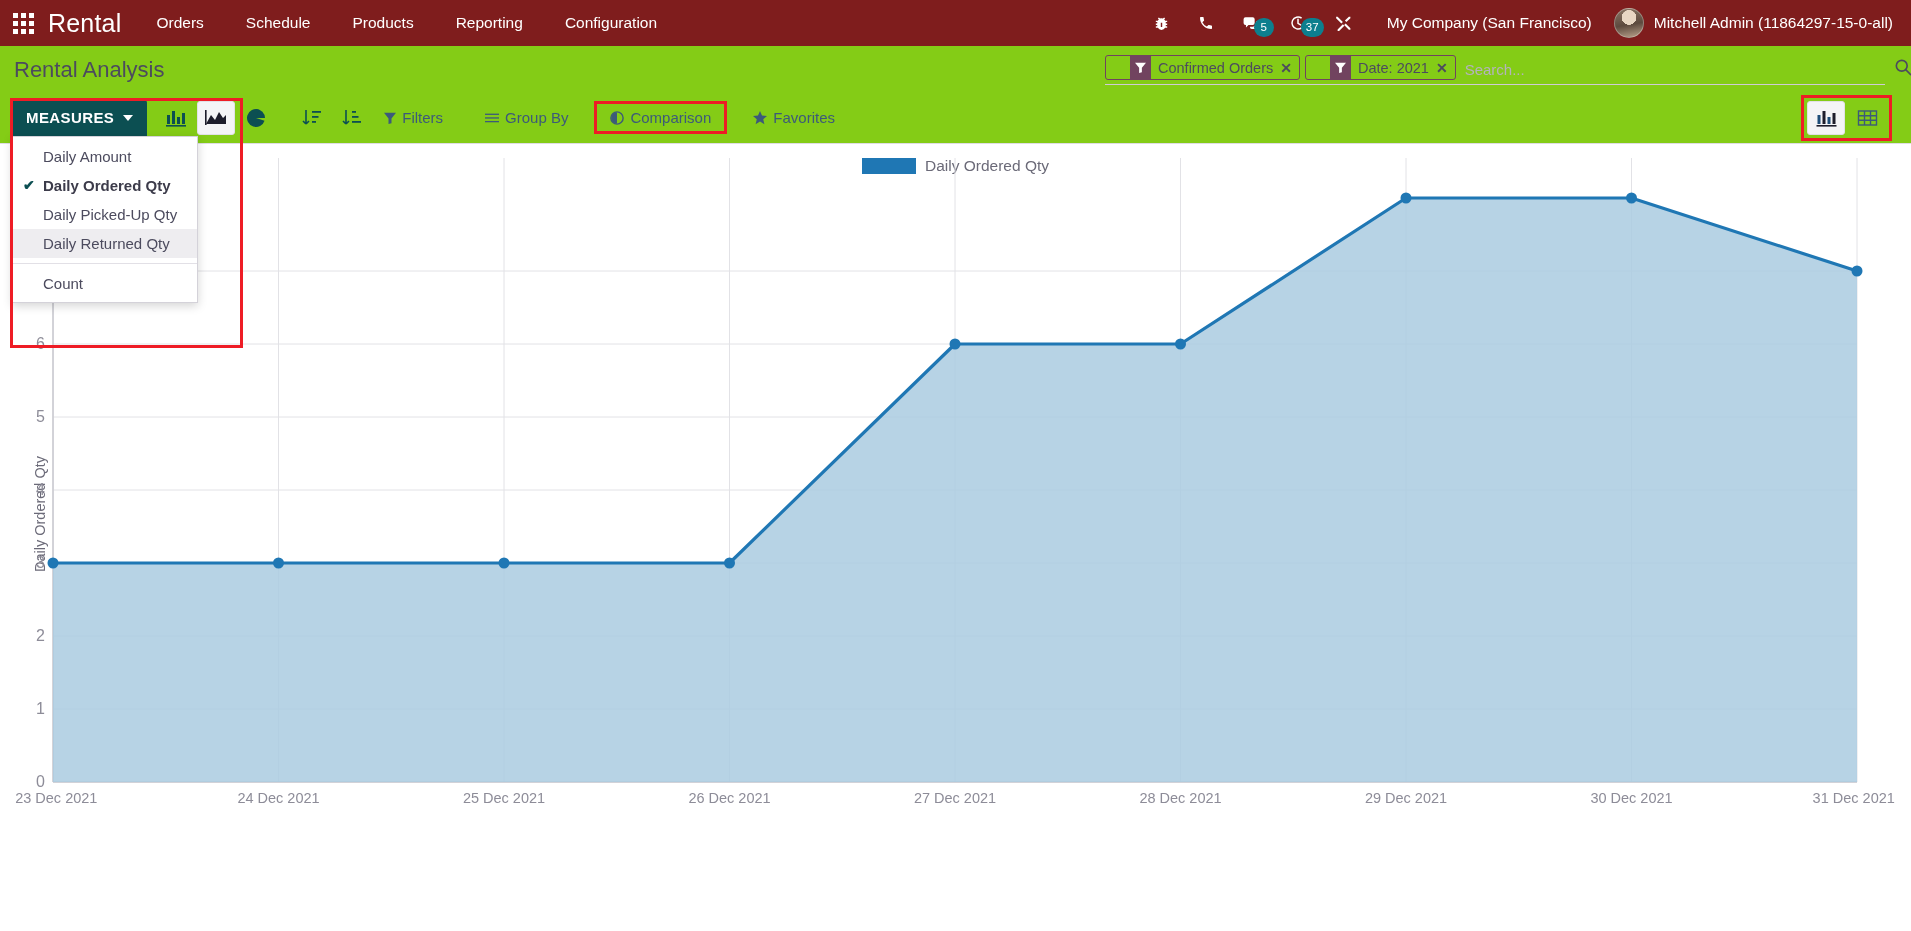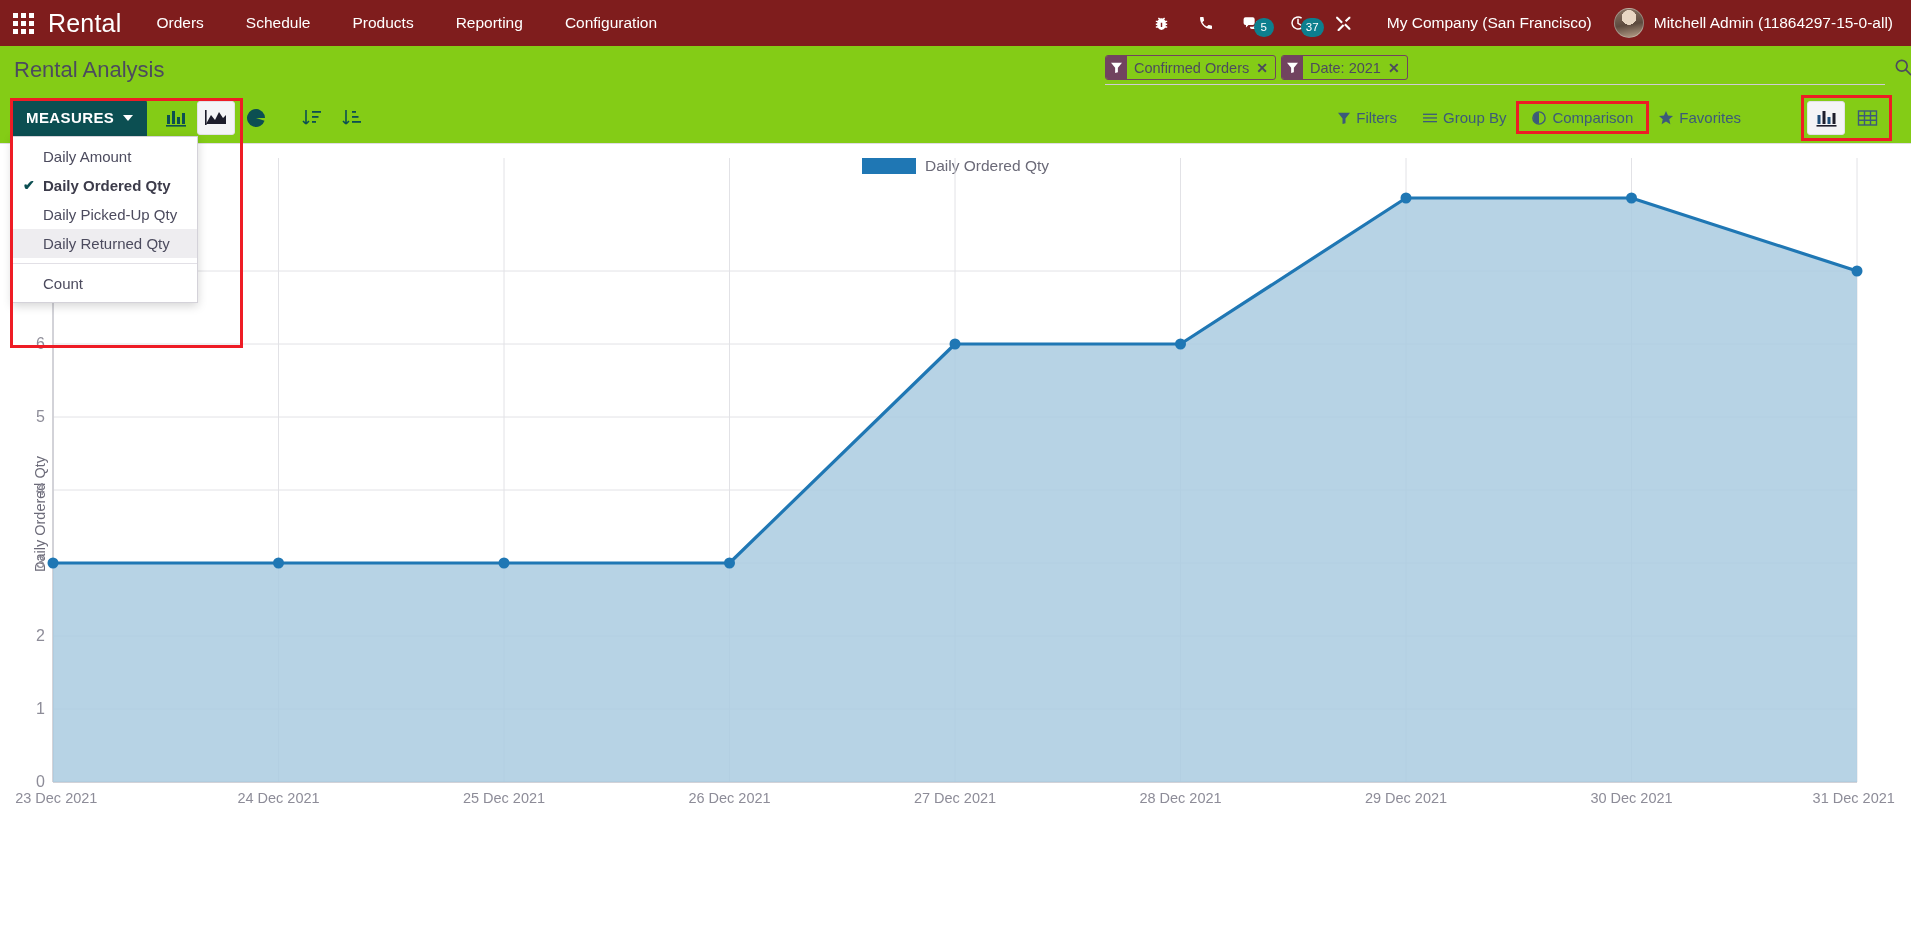--- a/index.html
+++ b/index.html
@@ -126,20 +126,21 @@
   }
   .facet {
     display: flex; align-items: stretch;
     border: 1px solid #71435f;
     border-radius: 3px;
     margin-right: 5px;
     height: 25px;
     overflow: hidden;
     cursor: pointer;
     flex: 0 0 auto;
+    padding-left: 24px;
   }
   .facet-icon {
     background: #71435f;
     color: #fff;
     display: flex; align-items: center; justify-content: center;
     padding: 0 5px;
     font-size: 11px;
   }
   .facet-label {
     display: flex; align-items: center;
@@ -216,22 +217,21 @@
     border-radius: 3px;
     cursor: pointer;
   }
   .chart-btn.active { background: #f4f4f6; border-color: #e2e0e6; }
   .chart-sep { width: 14px; }
 
   .cp-center {
     flex: 1;
     display: flex;
     align-items: center;
-    justify-content: flex-end;
-    gap: 0;
+    gap: 16px;
     padding-right: 50px;
   }
   .cp-dd {
     display: flex; align-items: center;
     font-size: 15px;
     color: #3c5a7a;
     padding: 5px 13px;
     cursor: pointer;
     white-space: nowrap;
   }
@@ -436,20 +436,21 @@
       </div>
       <div class="facet">
         <span class="facet-icon">
           <svg width="11" height="11" viewBox="0 0 16 16" fill="#fff">
               <path d="M0 1h16L10 8.5V15l-4 1V8.5z"></path>
             </svg>
         </span>
         <span class="facet-label">Date: 2021</span>
         <span class="facet-close">✕</span>
       </div>
+      <input class="search-input" placeholder="Search..." style="">
       <span class="search-magnifier">
         <svg width="20" height="20" viewBox="0 0 24 24" fill="none" stroke="#4c4b5e" stroke-width="2">
           <circle cx="10.5" cy="10.5" r="6.5"></circle>
             <path d="M15.5 15.5L21 21" stroke-linecap="round"></path>
         </svg>
       </span>
     </div>
   </div>
 
   <div class="cp-row2">

